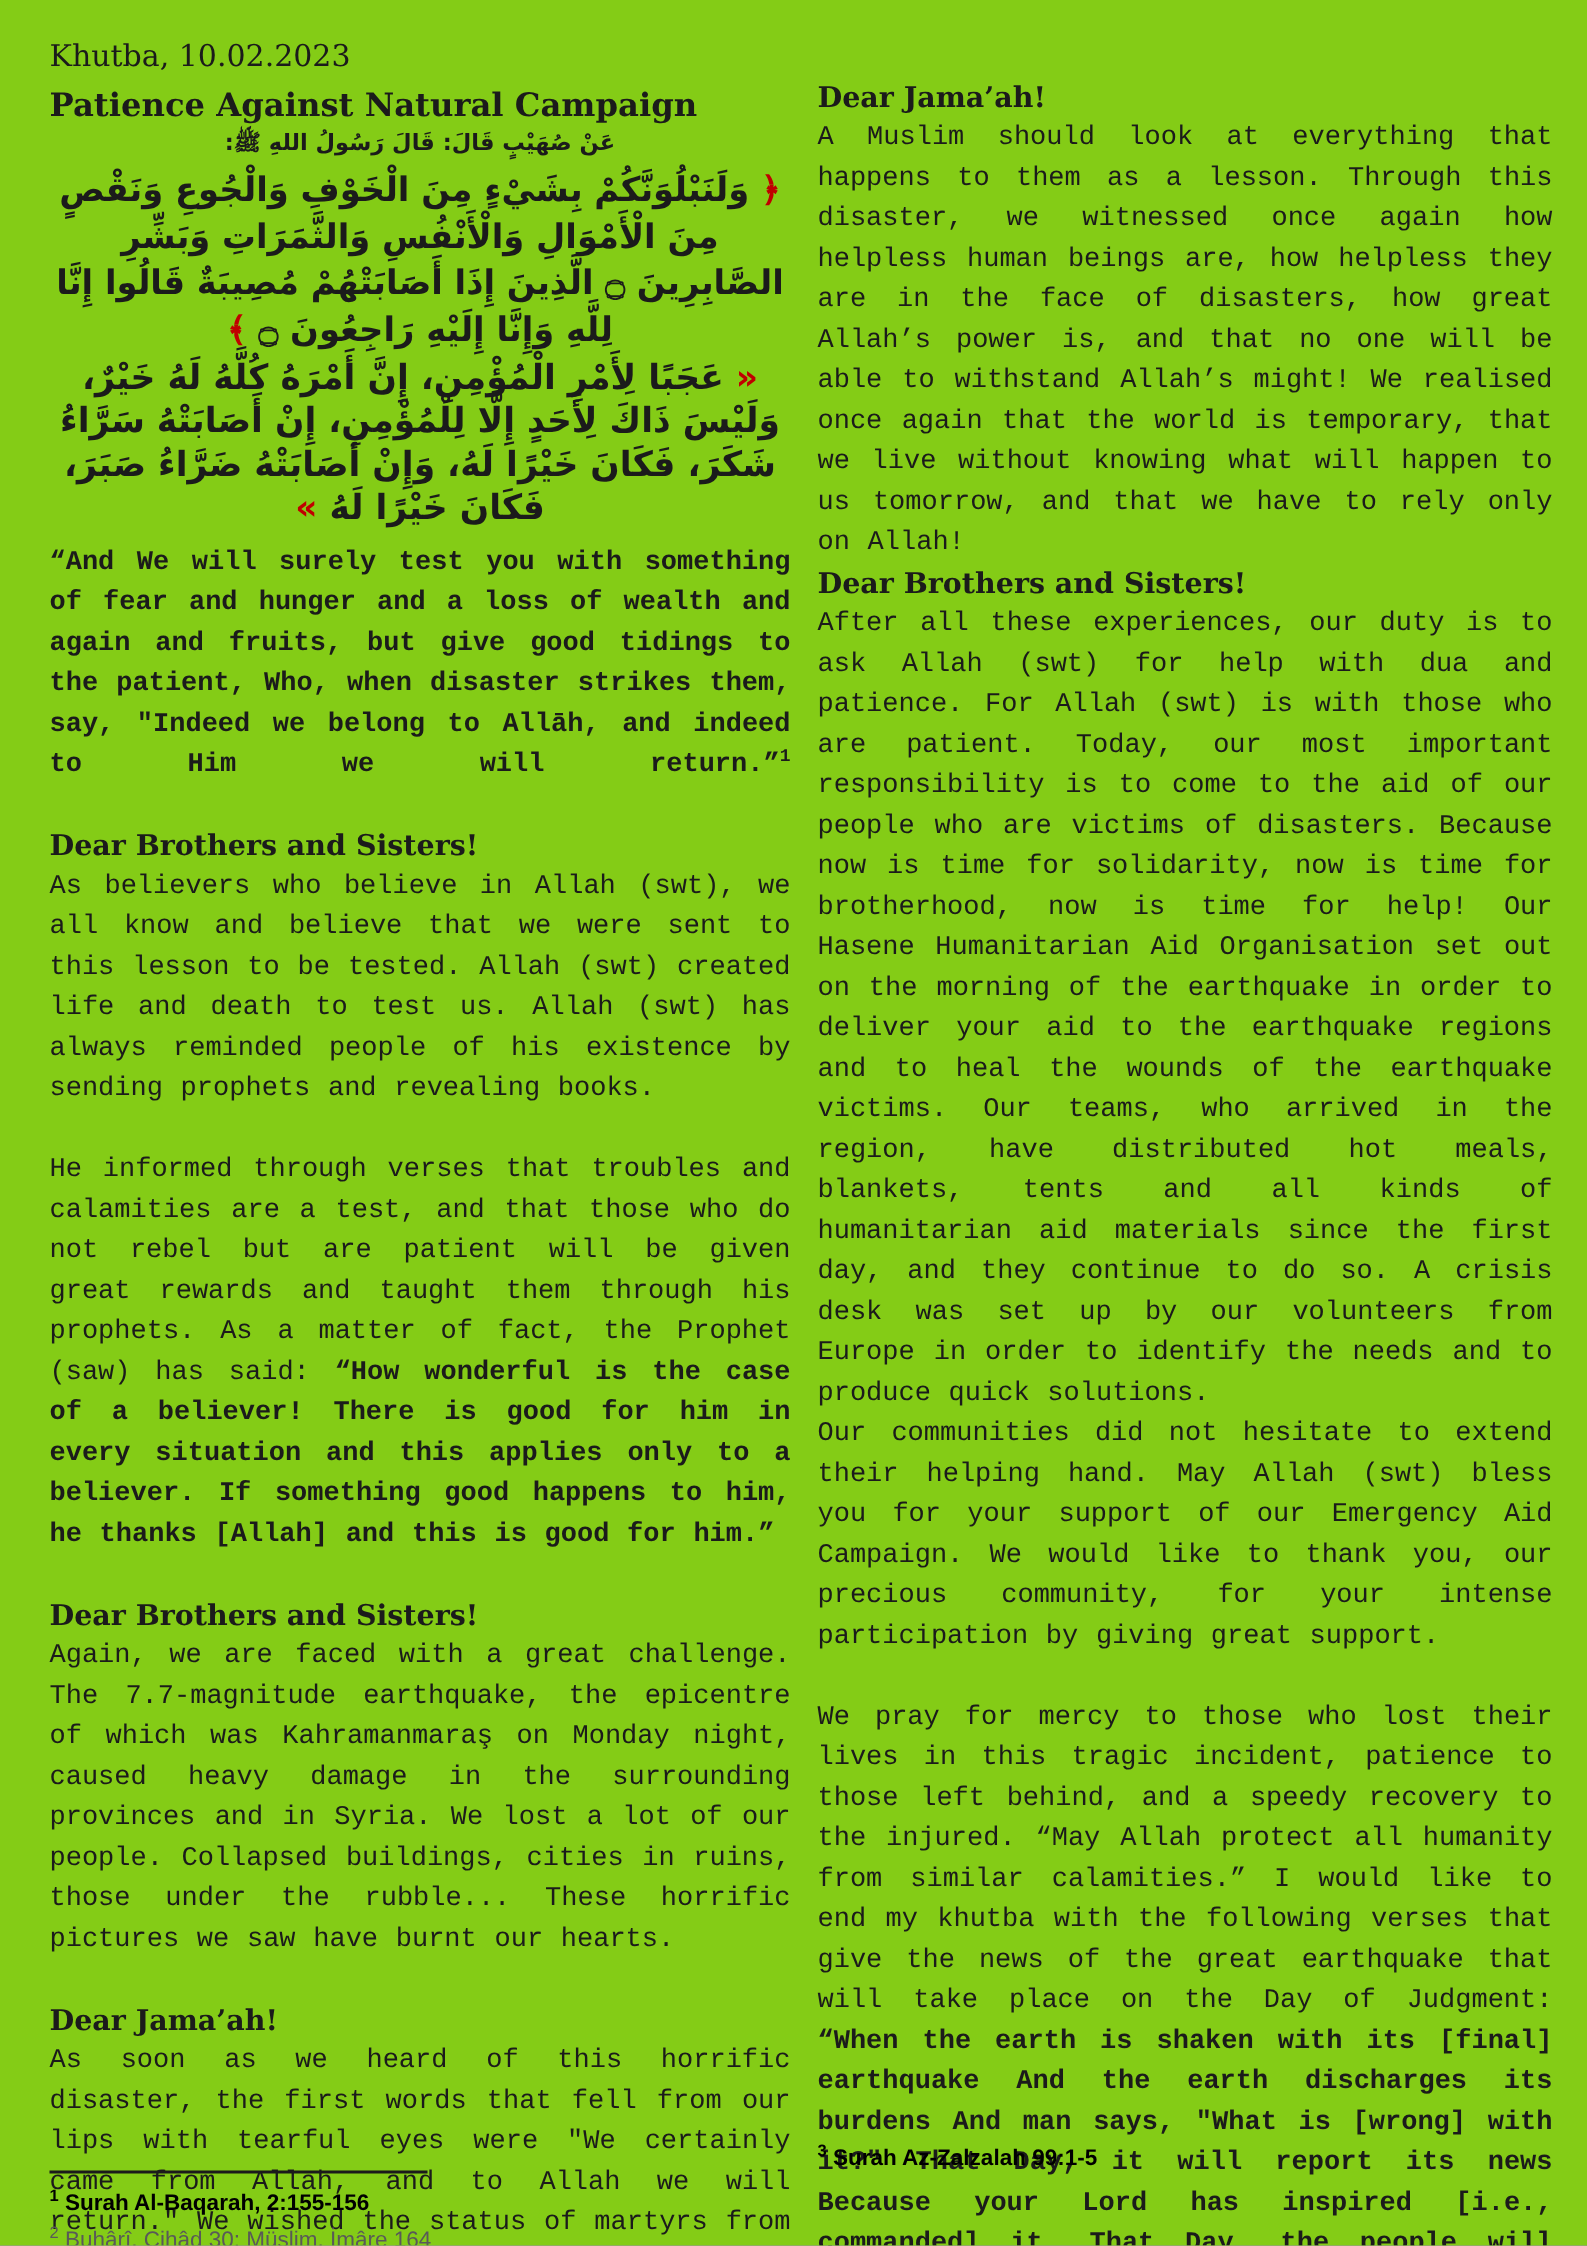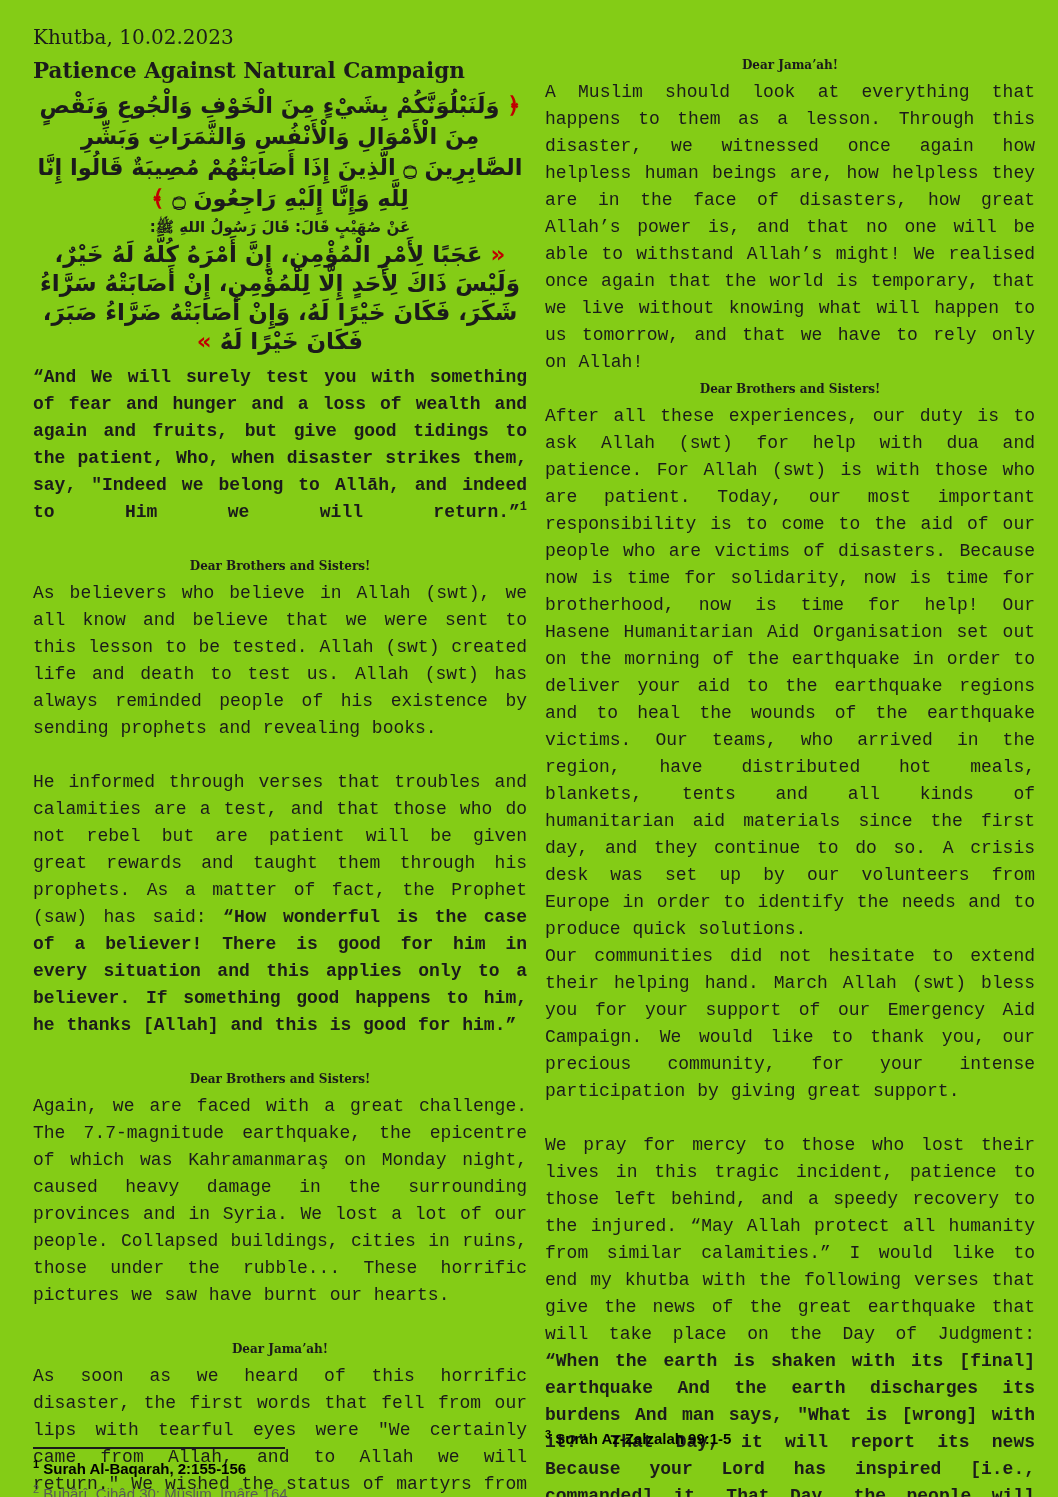--- a/index.html
+++ b/index.html
@@ -35,22 +35,22 @@
   .para{
     font-size:18px;line-height:27px;
     text-align:justify;margin:0;
     word-spacing:1px;
     font-family:Liberation Mono, monospace;
   }
   .bold{font-weight:bold;}
   .para.fulljust{text-align-last:justify;}
   .sp-after{margin-bottom:27px;}
   .heading{
-    font-size:12px;line-height:27px;font-weight:bold;
-    margin:0;text-align:center;
+    font-size:19px;line-height:27px;font-weight:bold;
+    margin:0;text-align:left;
   }
   sup.fnmark{font-size:12px;line-height:0;vertical-align:super;}
 
   .footnotes-left{
     position:absolute;left:33px;top:1447px;width:494px;
     font-family:"Liberation Sans",sans-serif;font-size:15px;line-height:21px;
   }
   .fn-rule{width:252px;border:none;border-top:2px solid #1b1b1b;margin:0 0 9px 0;}
   .fn{margin:0 0 4px 0;}
   .fn.first{font-weight:bold;color:#000;}
@@ -65,23 +65,23 @@
 </head>
 <body>
 
 <div class="page">
   <div class="content">
 
     <div class="col left">
       <p class="date">Khutba, 10.02.2023</p>
       <h1 class="title">Patience Against Natural Campaign</h1>
 
+      <p class="arabic narrator" dir="rtl">عَنْ صُهَيْبٍ قَالَ: قَالَ رَسُولُ اللهِ ﷺ:</p>
+
       <p class="arabic verse" dir="rtl"><span class="red">﴿</span> <span>وَلَنَبْلُوَنَّكُمْ بِشَيْءٍ مِنَ الْخَوْفِ وَالْجُوعِ وَنَقْصٍ مِنَ الْأَمْوَالِ وَالْأَنْفُسِ وَالثَّمَرَاتِ وَبَشِّرِ الصَّابِرِينَ ۝ الَّذِينَ إِذَا أَصَابَتْهُمْ مُصِيبَةٌ قَالُوا إِنَّا لِلَّهِ وَإِنَّا إِلَيْهِ رَاجِعُونَ ۝</span> <span class="red">﴾</span></p>
-
-      <p class="arabic narrator" dir="rtl">عَنْ صُهَيْبٍ قَالَ: قَالَ رَسُولُ اللهِ ﷺ:</p>
 
       <p class="arabic hadith" dir="rtl"><span class="red">«</span> <span>عَجَبًا لِأَمْرِ الْمُؤْمِنِ، إِنَّ أَمْرَهُ كُلَّهُ لَهُ خَيْرٌ، وَلَيْسَ ذَاكَ لِأَحَدٍ إِلَّا لِلْمُؤْمِنِ، إِنْ أَصَابَتْهُ سَرَّاءُ شَكَرَ، فَكَانَ خَيْرًا لَهُ، وَإِنْ أَصَابَتْهُ ضَرَّاءُ صَبَرَ، فَكَانَ خَيْرًا لَهُ</span> <span class="red">»</span></p>
 
       <p class="para bold fulljust sp-after"><span>“And We will surely test you with something of fear and hunger and a loss of wealth and again and fruits, but give good tidings to the patient, Who, when disaster strikes them, say, "Indeed we belong to Allāh, and indeed to Him we will return.”</span><sup class="fnmark">1</sup></p>
 
       <h2 class="heading">Dear Brothers and Sisters!</h2>
       <p class="para sp-after">As believers who believe in Allah (swt), we all know and believe that we were sent to this lesson to be tested. Allah (swt) created life and death to test us. Allah (swt) has always reminded people of his existence by sending prophets and revealing books.</p>
 
       <p class="para sp-after"><span>He informed through verses that troubles and calamities are a test, and that those who do not rebel but are patient will be given great rewards and taught them through his prophets. As a matter of fact, the Prophet (saw) has said: </span><span class="bold">“How wonderful is the case of a believer! There is good for him in every situation and this applies only to a believer. If something good happens to him, he thanks [Allah] and this is good for him.”</span></p>
 
@@ -91,21 +91,21 @@
       <h2 class="heading">Dear Jama’ah!</h2>
       <p class="para"><span>As soon as we heard of this horrific disaster, the first words that fell from our lips with tearful eyes were "We certainly came from Allah, and to Allah we will return." We wished the status of martyrs from Allah (swt) to our deceased, because our Prophet (saw) said, </span><span>“The one who is crushed under a collapsing building and dies is a martyr.”</span><sup class="fnmark">2</sup></p>
     </div>
 
     <div class="col right">
       <h2 class="heading">Dear Jama’ah!</h2>
       <p class="para">A Muslim should look at everything that happens to them as a lesson. Through this disaster, we witnessed once again how helpless human beings are, how helpless they are in the face of disasters, how great Allah’s power is, and that no one will be able to withstand Allah’s might! We realised once again that the world is temporary, that we live without knowing what will happen to us tomorrow, and that we have to rely only on Allah!</p>
 
       <h2 class="heading">Dear Brothers and Sisters!</h2>
       <p class="para">After all these experiences, our duty is to ask Allah (swt) for help with dua and patience. For Allah (swt) is with those who are patient. Today, our most important responsibility is to come to the aid of our people who are victims of disasters. Because now is time for solidarity, now is time for brotherhood, now is time for help! Our Hasene Humanitarian Aid Organisation set out on the morning of the earthquake in order to deliver your aid to the earthquake regions and to heal the wounds of the earthquake victims. Our teams, who arrived in the region, have distributed hot meals, blankets, tents and all kinds of humanitarian aid materials since the first day, and they continue to do so. A crisis desk was set up by our volunteers from Europe in order to identify the needs and to produce quick solutions.</p>
-      <p class="para sp-after">Our communities did not hesitate to extend their helping hand. March Allah (swt) bless you for your support of our Emergency Aid Campaign. We would like to thank you, our precious community, for your intense participation by giving great support.</p>
+      <p class="para sp-after">Our communities did not hesitate to extend their helping hand. May Allah (swt) bless you for your support of our Emergency Aid Campaign. We would like to thank you, our precious community, for your intense participation by giving great support.</p>
 
       <p class="para"><span>We pray for mercy to those who lost their lives in this tragic incident, patience to those left behind, and a speedy recovery to the injured. “May Allah protect all humanity from similar calamities.” I would like to end my khutba with the following verses that give the news of the great earthquake that will take place on the Day of Judgment: </span><span class="bold">“When the earth is shaken with its [final] earthquake And the earth discharges its burdens And man says, "What is [wrong] with it?" That Day, it will report its news Because your Lord has inspired [i.e., commanded] it. That Day, the people will depart separated [into categories] to be shown [the result of] their deeds. So whoever does an atom's weight of good will see it, And whoever does an atom's weight of evil will see it.”</span><sup class="fnmark bold">3</sup></p>
     </div>
   </div>
 
   <div class="footnotes-left">
     <hr class="fn-rule">
     <p class="fn first"><sup>1</sup><span> Surah Al-Baqarah, 2:155-156</span></p>
     <p class="fn muted"><sup>2</sup><span> Buhârî, Cihâd 30; Müslim, İmâre 164</span></p>
   </div>

